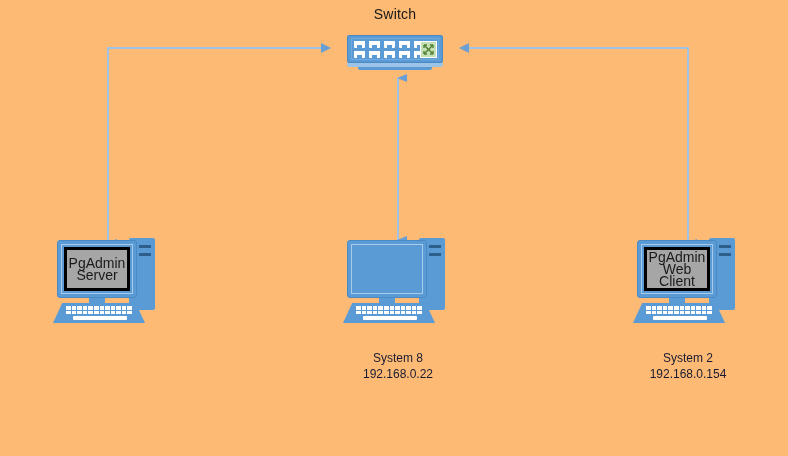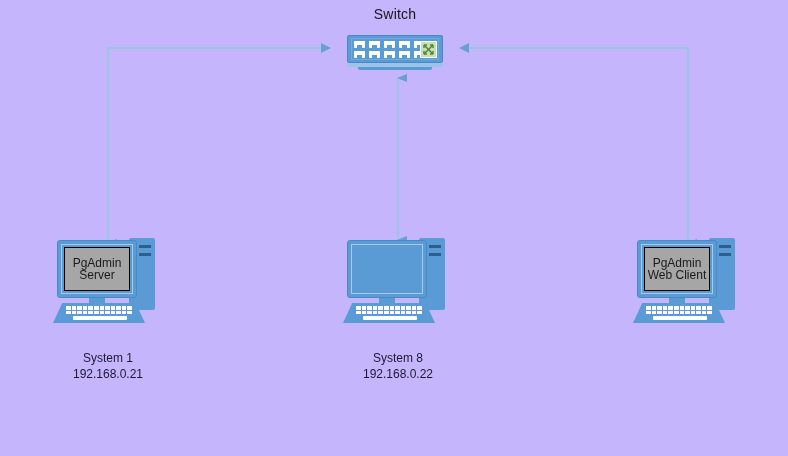--- a/index.html
+++ b/index.html
@@ -7,21 +7,21 @@
     padding: 0;
     background: #ffffff;
   }
   body {
     font-family: "Liberation Sans", sans-serif;
   }
   #canvas {
     position: relative;
     width: 788px;
     height: 456px;
-    background: #c4b5fd;
+    background: #fdba74;
     overflow: hidden;
   }
 
   
   .switch-wrap {
     position: absolute;
     left: 340px;
     top: 30px;
     width: 110px;
     height: 46px;
@@ -164,27 +164,27 @@
     border: 1px solid #a8cbea;
     box-sizing: border-box;
   }
   .screen {
     position: absolute;
     left: 6px;
     top: 6px;
     right: 6px;
     bottom: 6px;
     background: #a6a6a6;
-    border: 1px solid #000000;
+    border: 3px solid #000000;
     box-sizing: border-box;
     display: flex;
     align-items: center;
     justify-content: center;
     text-align: center;
-    font-size: 12px;
+    font-size: 14px;
     line-height: 12px;
     color: #1a1a1a;
     white-space: pre-line;
   }
   .neck {
     position: absolute;
     left: 36px;
     top: 62px;
     width: 16px;
     height: 6px;
@@ -344,24 +344,20 @@
             <div class="kb-key"></div>
             <div class="kb-key"></div>
           <div class="kb-key"></div>
             <div class="kb-key"></div>
             <div class="kb-key"></div>
             <div class="kb-key"></div>
         </div>
         <div class="kb-space"></div>
       </div>
     </div>
-    <div class="comp-label">
-      <span>System 1</span>
-      <span class="ip">192.168.0.21</span>
-    </div>
   </div>
 
   <div class="computer" style="left:318px; top:236px;">
     <div class="comp-art">
       <div class="tower">
         <div class="tower-slot s1"></div>
         <div class="tower-slot s2"></div>
       </div>
       <div class="monitor">
         <div class="monitor-inner"></div>
@@ -440,15 +436,19 @@
             <div class="kb-key"></div>
             <div class="kb-key"></div>
           <div class="kb-key"></div>
             <div class="kb-key"></div>
             <div class="kb-key"></div>
             <div class="kb-key"></div>
         </div>
         <div class="kb-space"></div>
       </div>
     </div>
+    <div class="comp-label">
+      <span>System 2</span>
+      <span class="ip">192.168.0.154</span>
+    </div>
   </div>
 
 </div>
 
 </body></html>

